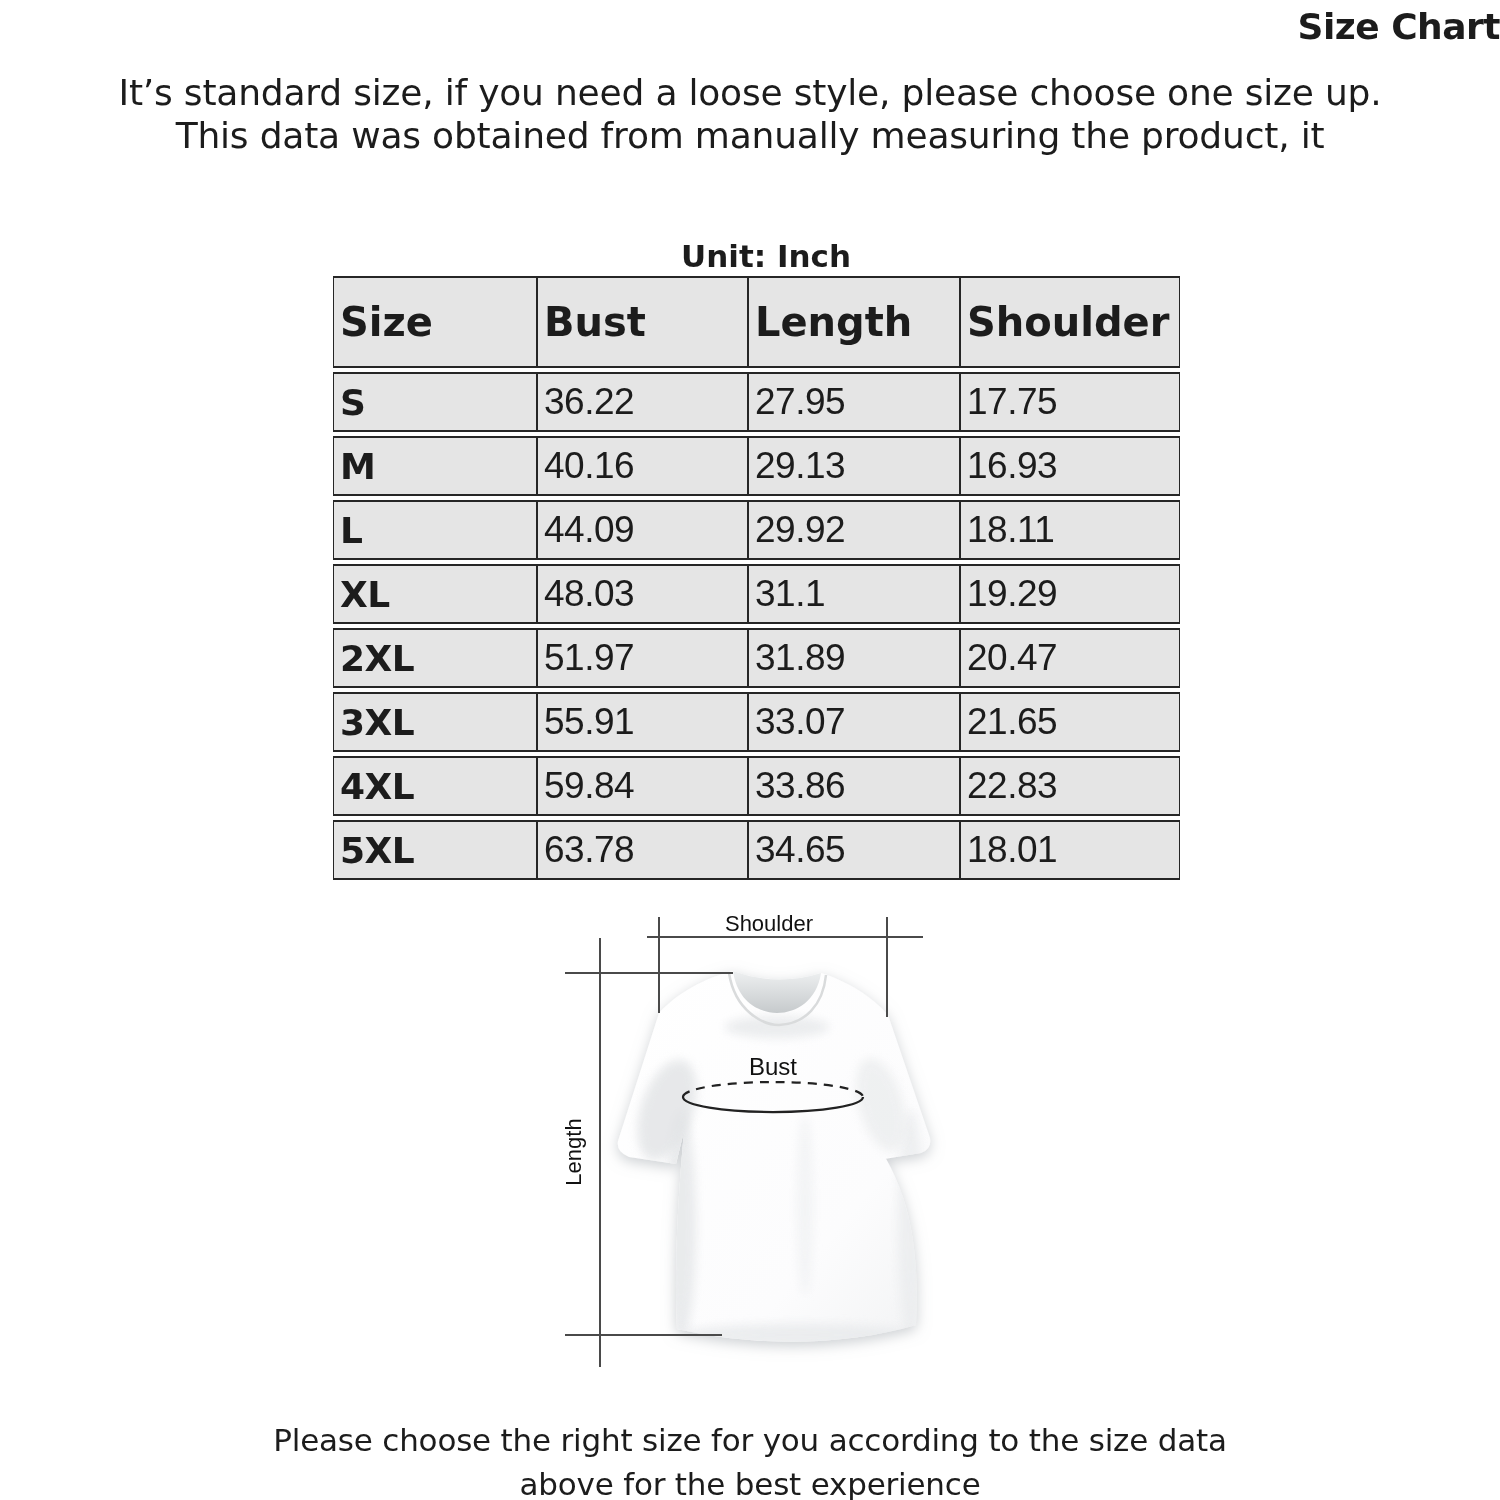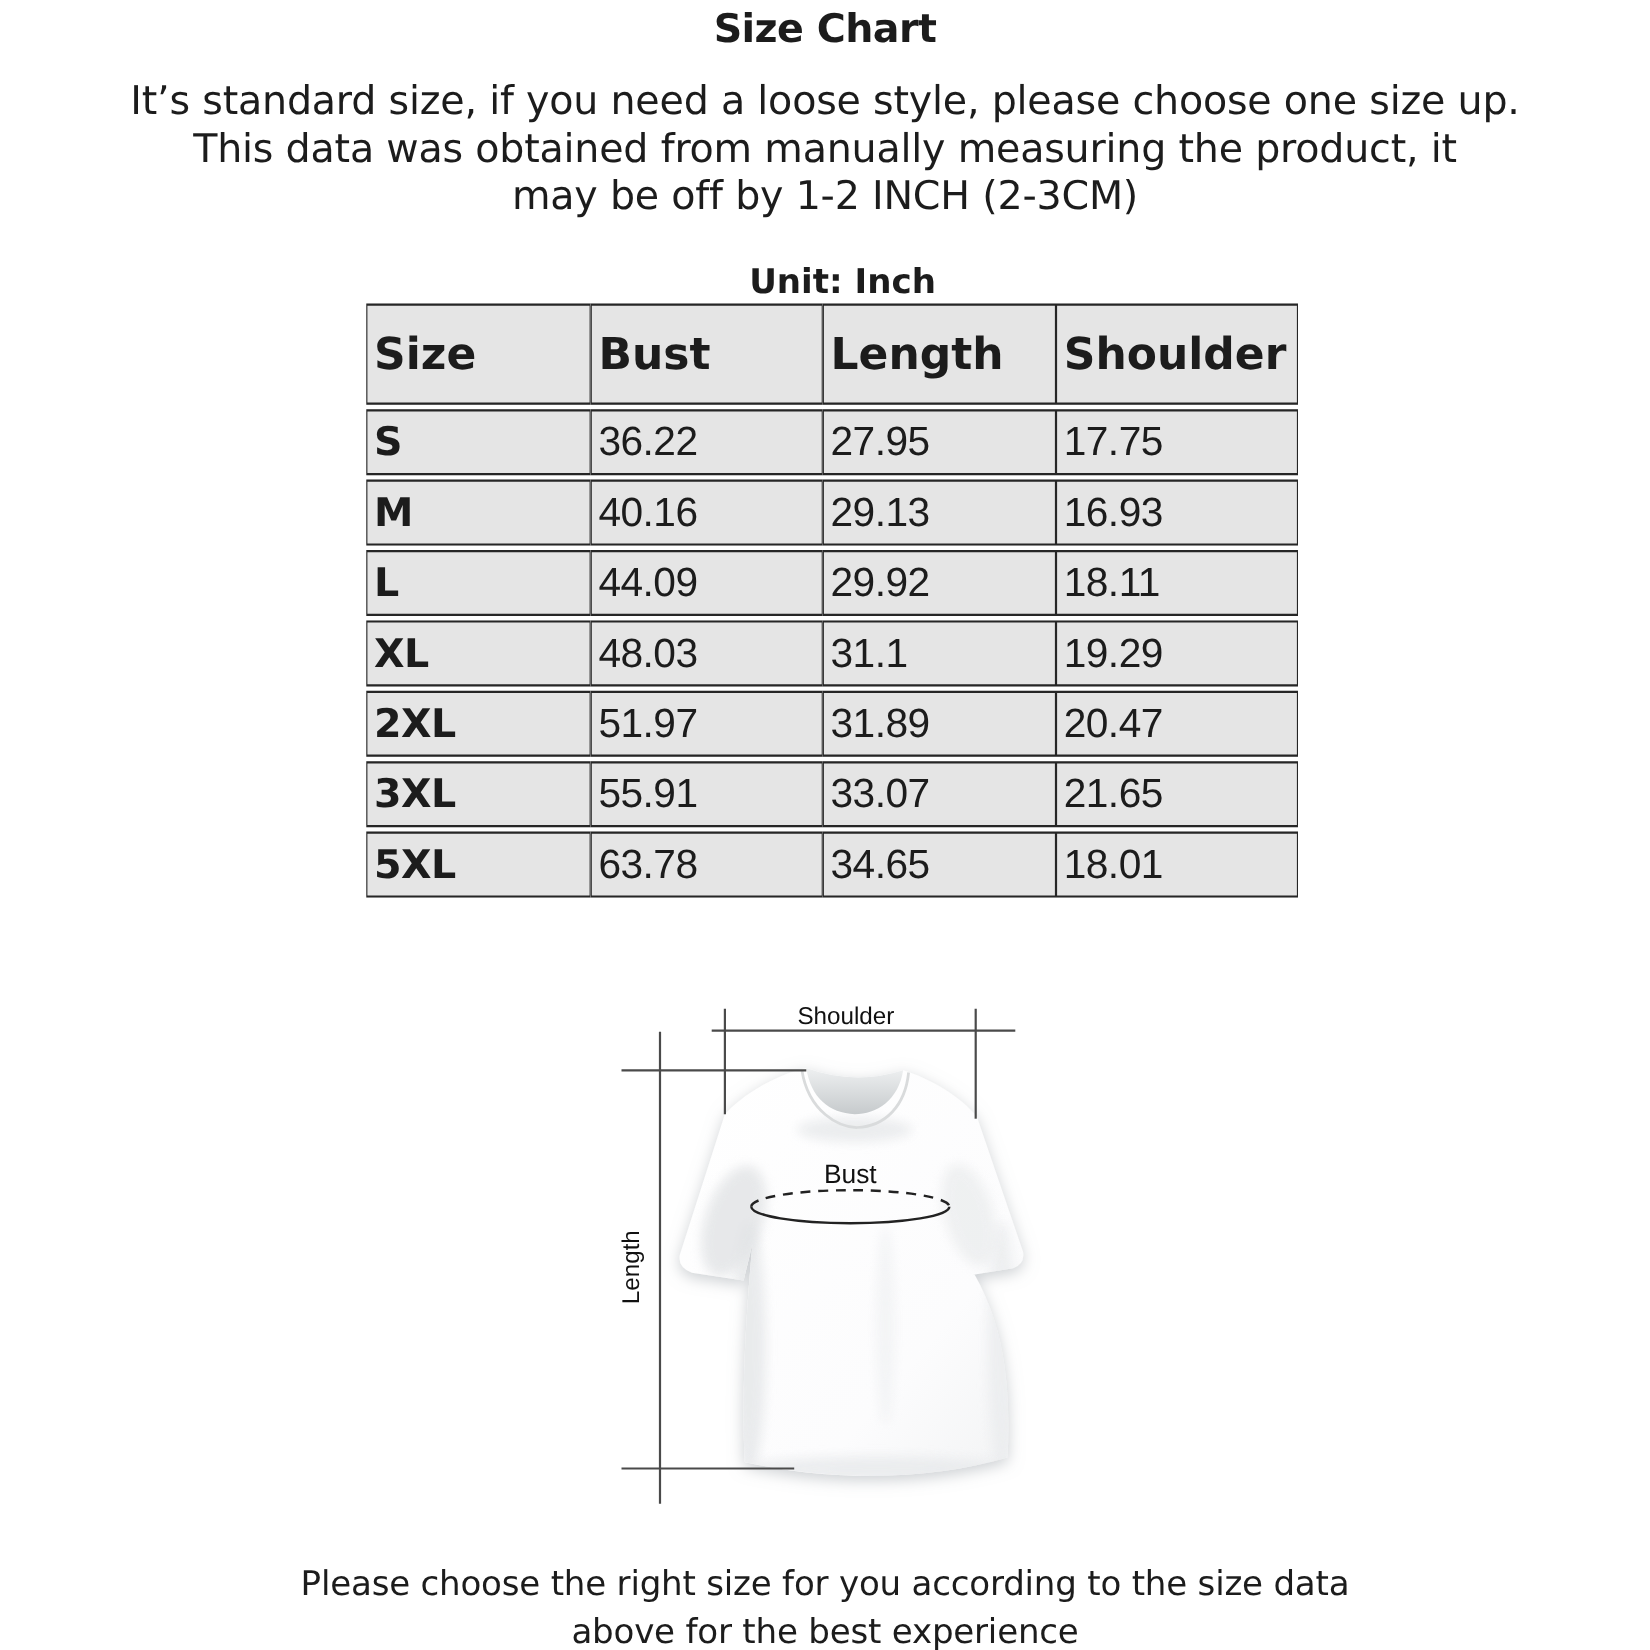--- a/index.html
+++ b/index.html
@@ -6,21 +6,21 @@
   body {
     width:1500px; height:1500px; position:relative;
     background:#ffffff; color:#1c1c1c;
     font-family:"DejaVu Sans", sans-serif;
     overflow:hidden;
   }
   .abs { position:absolute; }
 
   
   #page-title {
-    top:6px; left:0; width:1500px; text-align:center;
+    top:6px; left:0; width:1500px; text-align:right;
     font-size:36px; font-weight:bold; letter-spacing:-0.5px; margin:0;
   }
   #description {
     top:71px; left:0; width:1500px; text-align:center;
     font-size:36px; line-height:43px; letter-spacing:-0.2px; margin:0;
   }
   #description .line { display:block; }
   #unit-label {
     top:222px; left:0; width:1500px; text-align:center;
     font-size:31px; font-weight:bold; margin:16px;
@@ -66,21 +66,20 @@
   }
 </style>
 </head>
 <body>
 
 <h1 id="page-title" class="abs">Size Chart</h1>
 
 <p id="description" class="abs">
   <span class="line">It’s standard size, if you need a loose style, please choose one size up.</span>
   <span class="line">This data was obtained from manually measuring the product, it</span>
-  <span class="line">may be off by 1-2 INCH (2-3CM)</span>
 </p>
 
 <p id="unit-label" class="abs">Unit: Inch</p>
 
 <table id="size-table">
   <colgroup>
       <col class="c0">
       <col class="c1">
       <col class="c2">
       <col class="c3">
@@ -122,20 +121,26 @@
       <td class="size-col">2XL</td>
       <td>51.97</td>
       <td>31.89</td>
       <td>20.47</td>
     </tr>
     <tr>
       <td class="size-col">3XL</td>
       <td>55.91</td>
       <td>33.07</td>
       <td>21.65</td>
+    </tr>
+    <tr>
+      <td class="size-col">4XL</td>
+      <td>59.84</td>
+      <td>33.86</td>
+      <td>22.83</td>
     </tr>
     <tr>
       <td class="size-col">5XL</td>
       <td>63.78</td>
       <td>34.65</td>
       <td>18.01</td>
     </tr>
   </tbody>
 </table>
 

